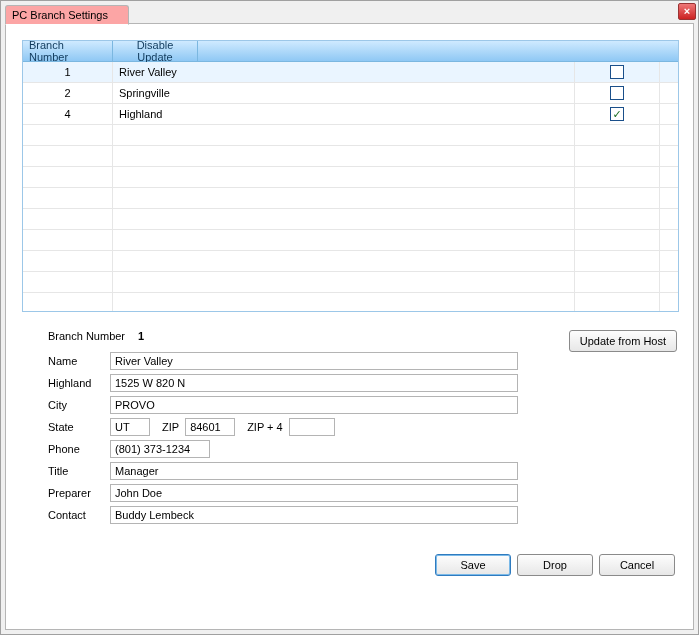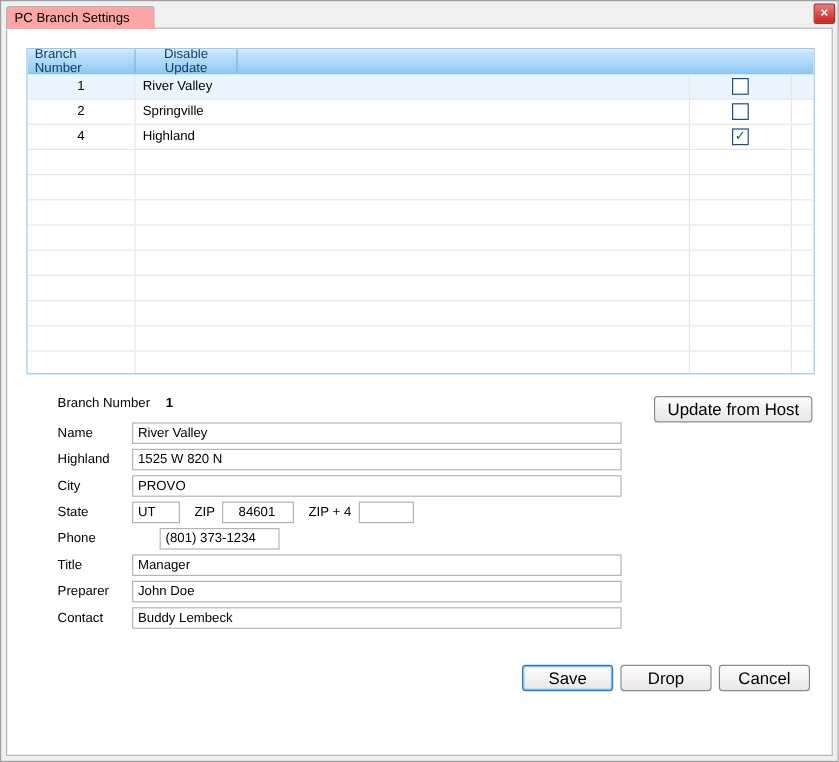--- a/index.html
+++ b/index.html
@@ -162,21 +162,21 @@
   .bn-line .val { font-weight: bold; margin-left: 6px; }
 
   .btn {
     height: 22px;
     min-width: 76px;
     padding: 0 10px;
     border: 1px solid #8a8a8a;
     border-radius: 3px;
     background: linear-gradient(#fdfdfd, #e7e7e7);
     font-family: inherit;
-    font-size: 14px;
+    font-size: 11px;
     cursor: pointer;
     box-sizing: border-box;
   }
   .btn:focus, .btn.primary {
     border-color: #2f7bbf;
     box-shadow: 0 0 0 1px #7ab9e8 inset;
   }
 
   .form-table {
     display: grid;
@@ -200,23 +200,23 @@
     width: 100%;
     background: #fff;
   }
   .szp {
     display: flex;
     align-items: center;
     gap: 6px;
   }
   .szp .tinput.state { width: 40px; }
   .szp .zlbl { margin-left: 6px; }
-  .szp .tinput.zip { width: 60px; text-align: center; padding-right:6px;}
+  .szp .tinput.zip { width: 50px; text-align: left; padding-right:6px;}
   .szp .tinput.zip4 { width: 46px; }
-  .tinput.phone { width: 100px; margin-left: 23px; }
+  .tinput.phone { width: 100px; }
 
   .button-row {
     display: flex;
     justify-content: flex-end;
     gap: 6px;
     margin-top: 30px;
     padding-right: 2px;
   }
 </style>
 </head>

